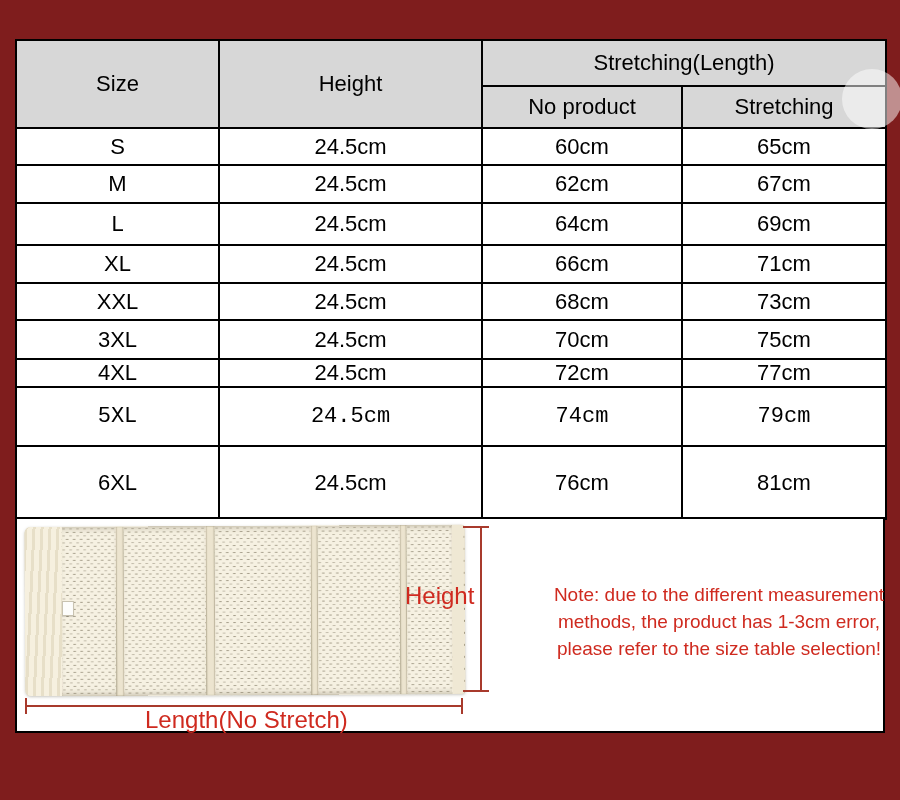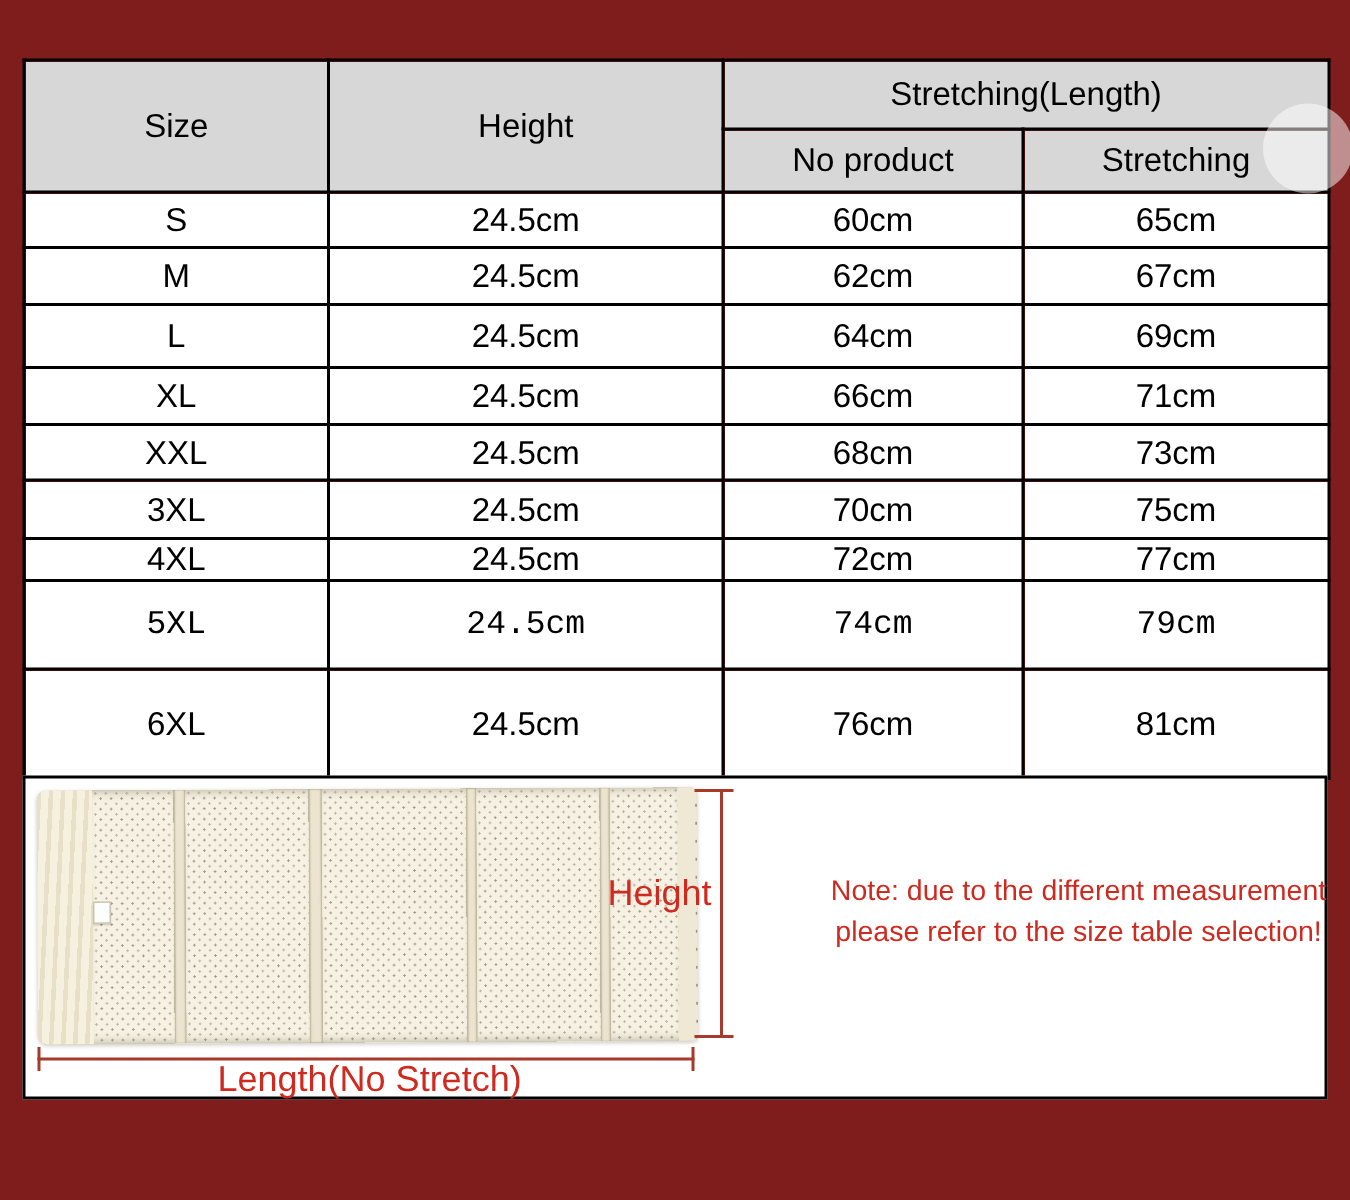--- a/index.html
+++ b/index.html
@@ -210,17 +210,18 @@
     <div class="dim height-tick-bot"></div>
     <div class="dim-label height-label">Height</div>
 
     <div class="dim length-hline"></div>
     <div class="dim length-tick-l"></div>
     <div class="dim length-tick-r"></div>
     <div class="dim-label length-label">Length(No Stretch)</div>
 
     <div class="note">
         <div>Note: due to the different measurement</div>
+        <div>methods, the product has 1-3cm error,</div>
         <div>please refer to the size table selection!</div>
       </div>
   </div>
 
 </div>
 
 </body></html>

